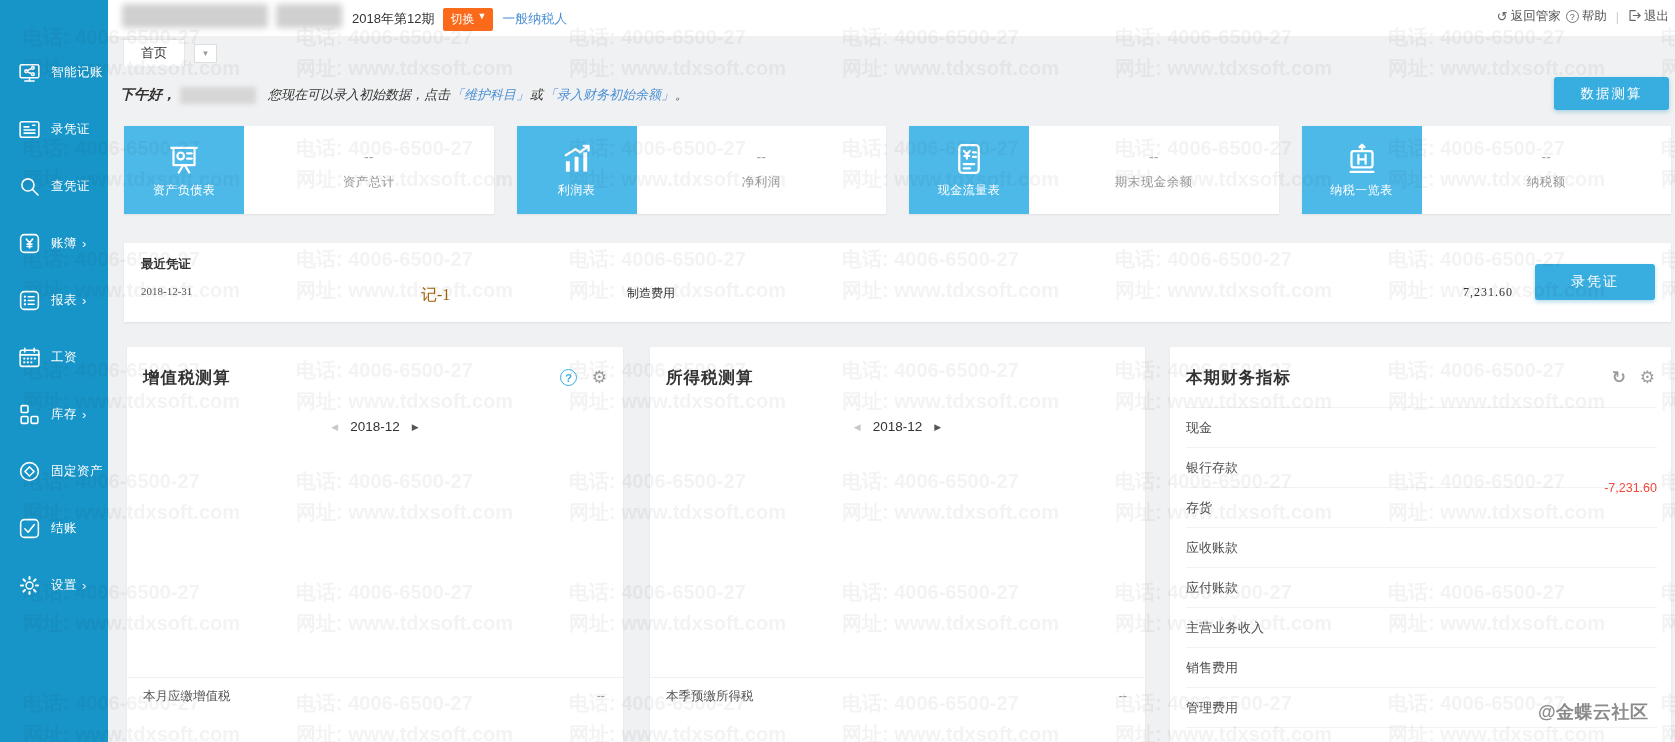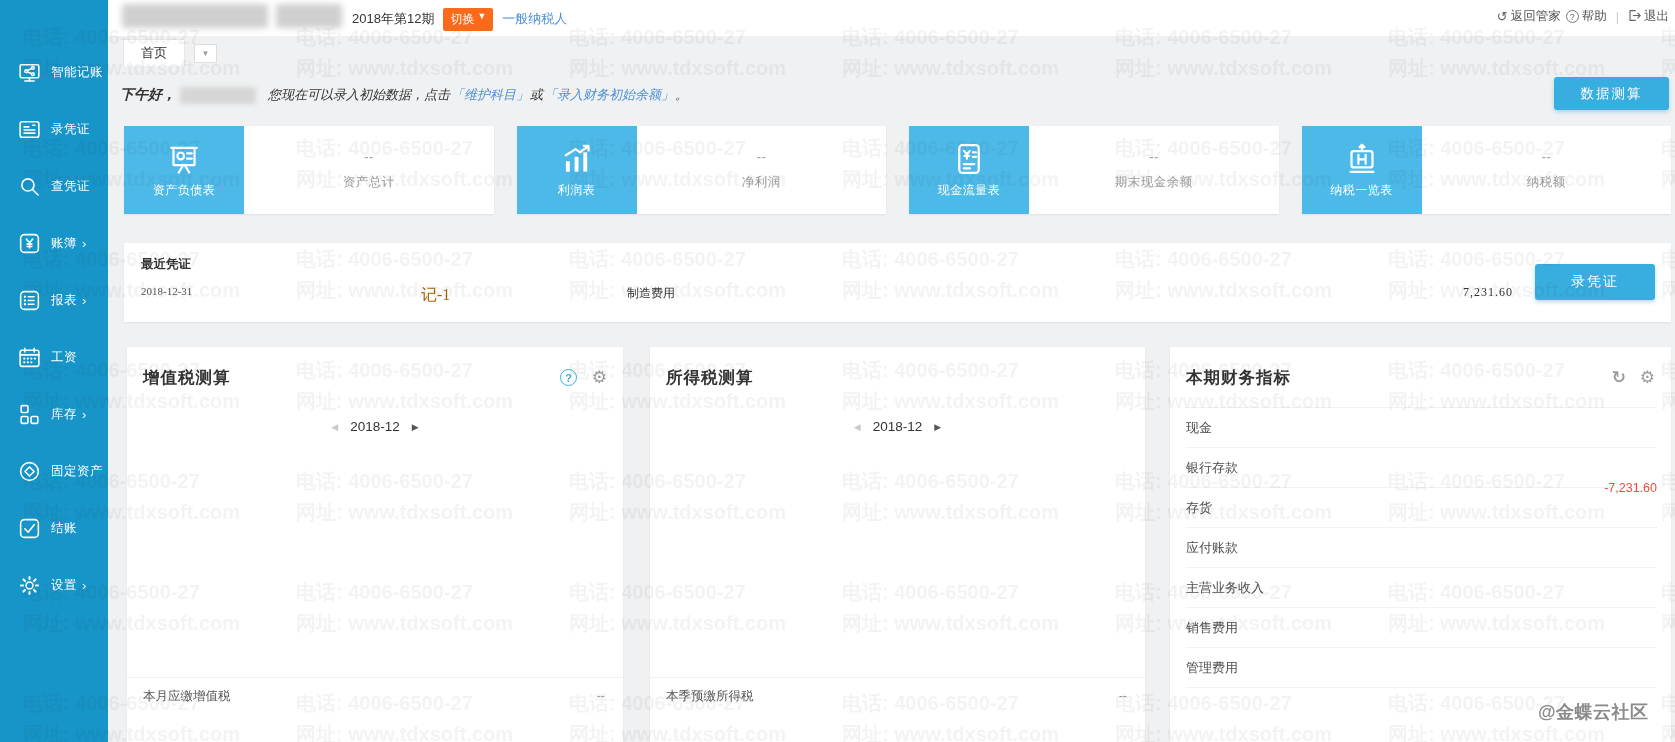--- a/index.html
+++ b/index.html
@@ -364,20 +364,24 @@
         </div>
         <div class="ind-row">
           <span class="ind-label">银行存款</span>
           <span class="ind-value neg">-7,231.60</span>
         </div>
         <div class="ind-row">
           <span class="ind-label">存货</span>
           <span class="ind-value"></span>
         </div>
         <div class="ind-row">
+          <span class="ind-label">应收账款</span>
+          <span class="ind-value"></span>
+        </div>
+        <div class="ind-row">
           <span class="ind-label">应付账款</span>
           <span class="ind-value"></span>
         </div>
         <div class="ind-row">
           <span class="ind-label">主营业务收入</span>
           <span class="ind-value"></span>
         </div>
         <div class="ind-row">
           <span class="ind-label">销售费用</span>
           <span class="ind-value"></span>

